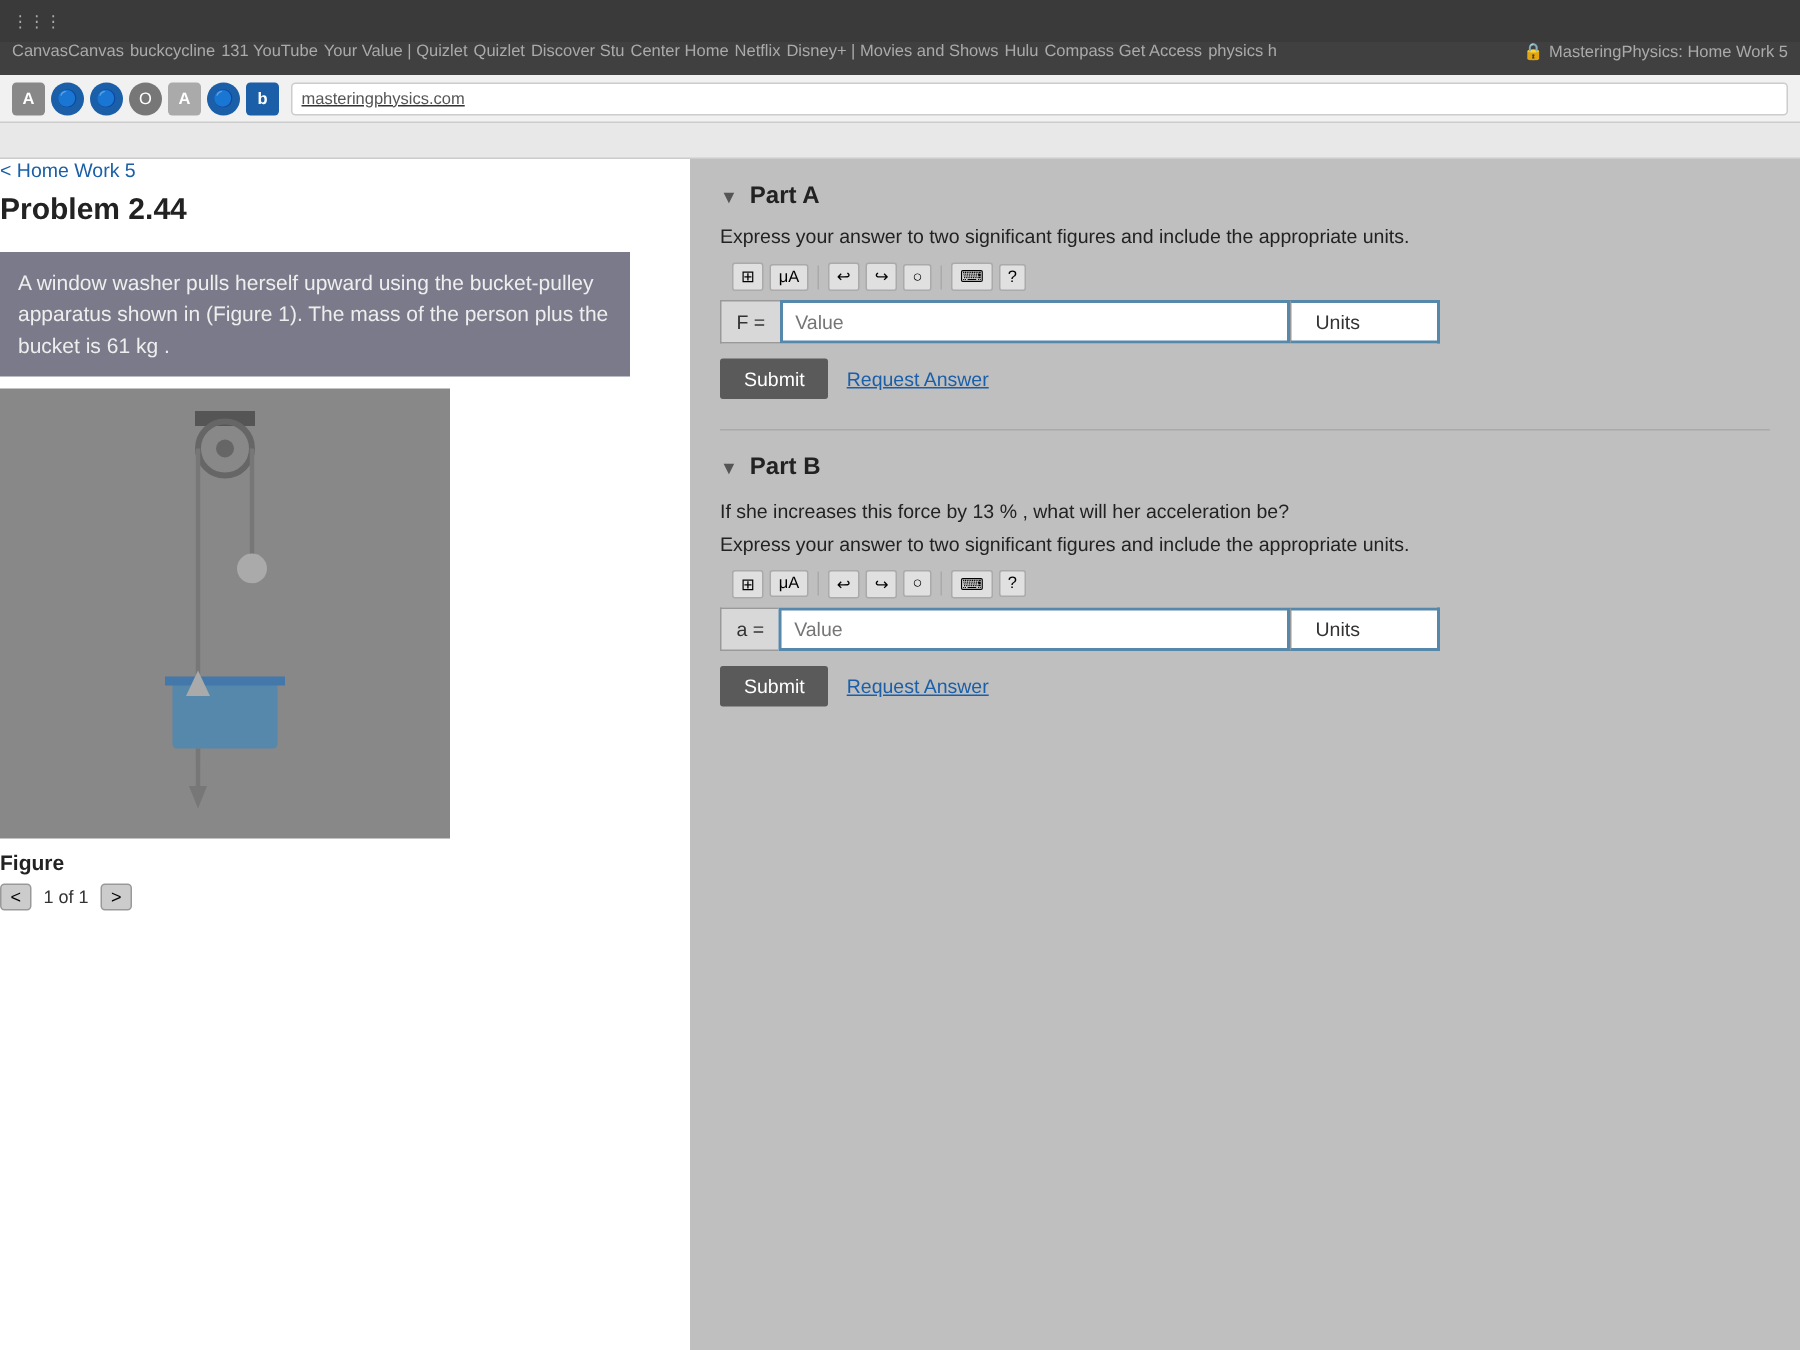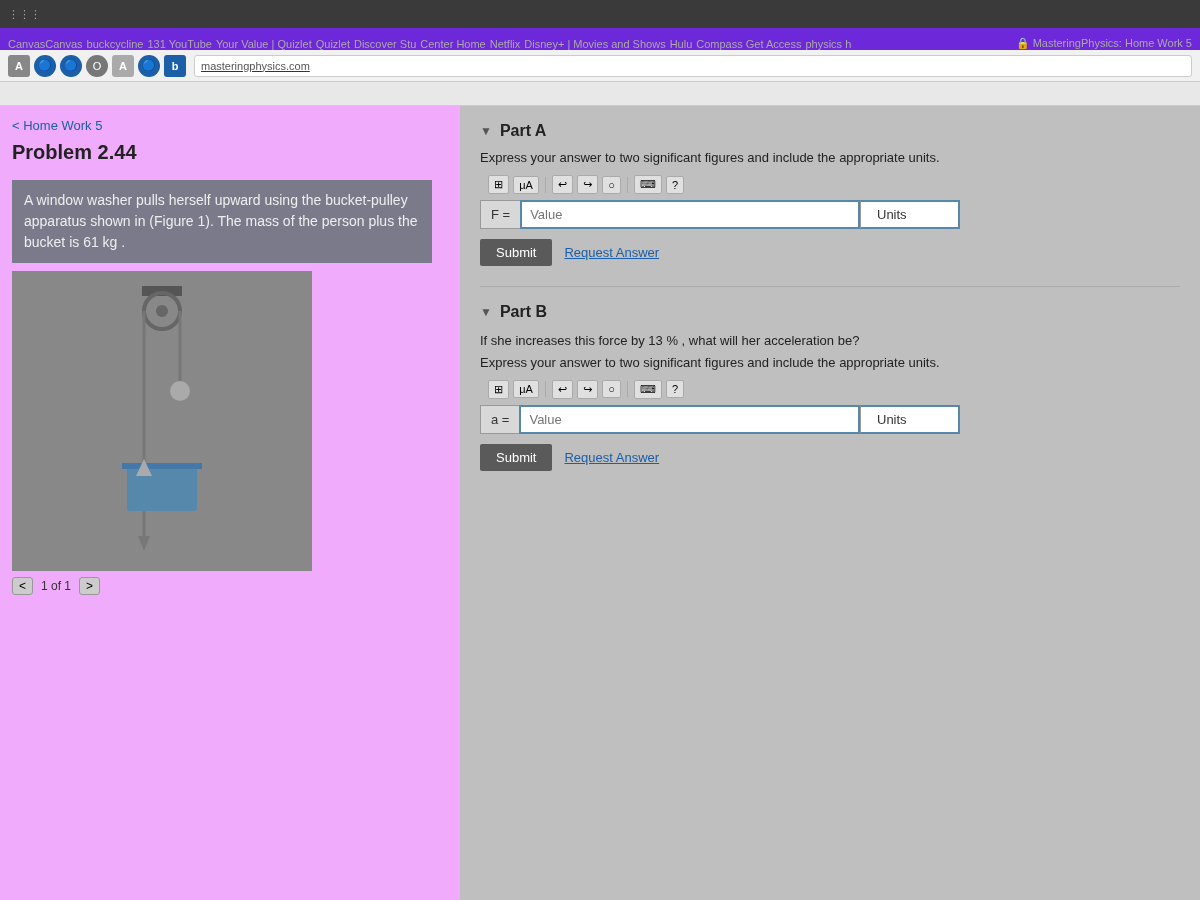--- a/index.html
+++ b/index.html
@@ -15,24 +15,24 @@
     
     .browser-bar {
       background: #3a3a3a;
       height: 28px;
       display: flex;
       align-items: center;
       padding: 0 8px;
       gap: 6px;
     }
     .browser-tabs {
-      background: #6d28d9;
+      background: #404040;
       height: 22px;
       display: flex;
-      align-items: flex-end;
+      align-items: flex-start;
       padding: 0 8px;
       gap: 4px;
       font-size: 11px;
       color: #ddd;
     }
     .browser-tabs span {
       color: #aaa;
       cursor: pointer;
       font-size: 11px;
     }
@@ -95,22 +95,21 @@
     
     .main-content {
       display: flex;
       height: calc(900px - 28px - 22px - 32px - 24px);
       background: #b8b8b8;
     }
 
     
     .left-panel {
       width: 460px;
-      background: #f0abfc;
-      padding: 12px;
+      background: #ffffff;
       position: relative;
       flex-shrink: 0;
     }
     .back-link {
       color: #1a5fa8;
       cursor: pointer;
       font-size: 13px;
       margin-bottom: 8px;
       display: block;
     }
@@ -377,20 +376,21 @@
         <rect x="90" y="182" width="80" height="6" fill="#4477aa"></rect>
 
         <line x1="112" y1="230" x2="112" y2="260" stroke="#777" stroke-width="3"></line>
         <polygon points="106,255 112,270 118,255" fill="#777"></polygon>
 
         <polygon points="104,195 112,178 120,195" fill="#aaa"></polygon>
         <line x1="112" y1="195" x2="112" y2="185" stroke="#aaa" stroke-width="2"></line>
       </svg>
     </div>
 
+    <div class="figure-label">Figure</div>
     <div class="figure-nav">
       <button class="figure-nav-btn">&lt;</button>
       <span>1 of 1</span>
       <button class="figure-nav-btn">&gt;</button>
     </div>
   </div>
 
   <div class="right-panel">
 
     <div class="part-section">

